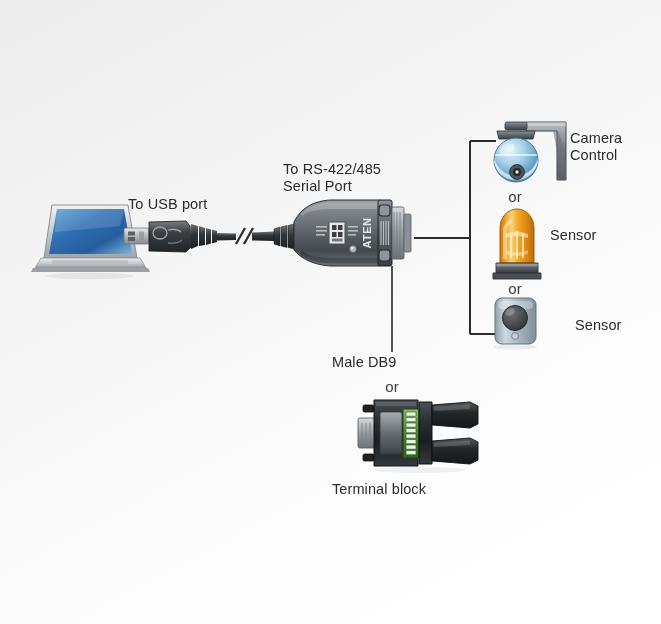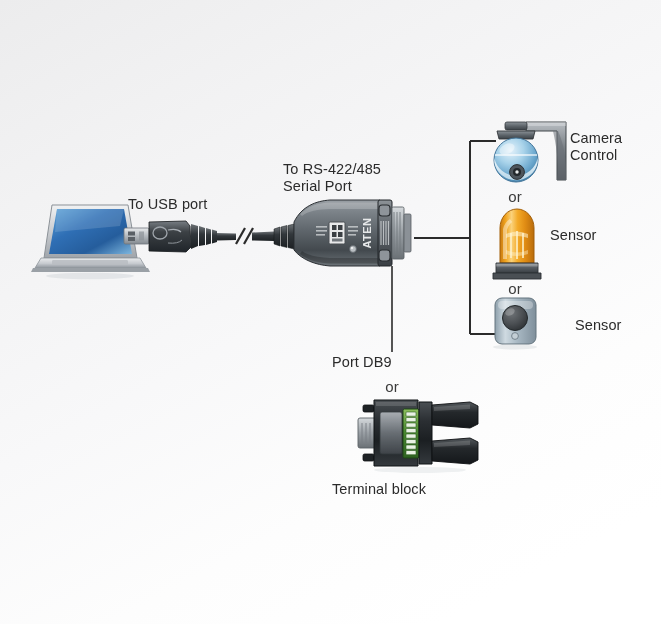--- a/index.html
+++ b/index.html
@@ -352,21 +352,21 @@
       <path d="M434,443 L470,440.5 L470,445 L434,447 Z" fill="#ffffff" opacity="0.16"></path>
       <ellipse cx="420" cy="470" rx="46" ry="3" fill="#d2d6d9" opacity="0.35"></ellipse>
     </g>
   </svg>
 
   <div class="lbl" style="left:128px; top:196px;">To USB port</div>
 
   <div class="lbl c" style="left:283px; top:161px; width:130px;">To RS-422/485
 Serial Port</div>
 
-  <div class="lbl c" style="left:332px; top:354px; width:120px;">Port DB9</div>
+  <div class="lbl c" style="left:332px; top:354px; width:120px;">Male DB9</div>
 
   <div class="or" style="left:332px; top:378px; width:120px;">or</div>
 
   <div class="lbl c" style="left:332px; top:481px; width:180px;">Terminal block</div>
 
   <div class="lbl" style="left:570px; top:130px;">Camera
 Control</div>
 
   <div class="or" style="left:492px; top:188px; width:46px;">or</div>
 

